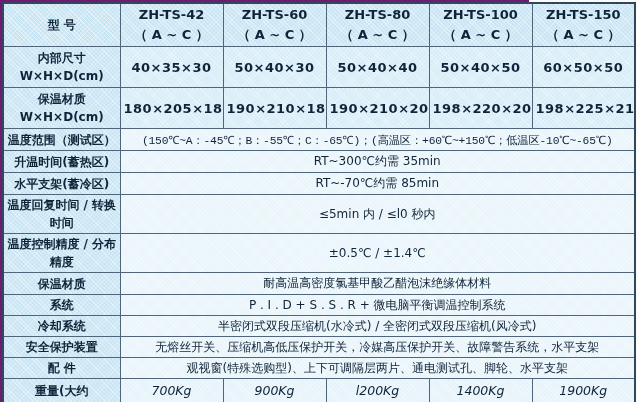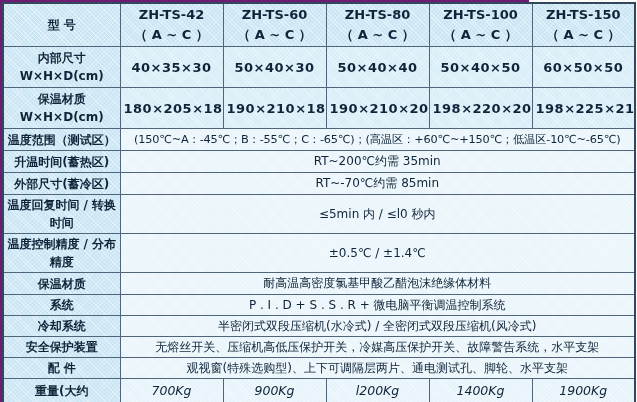--- a/index.html
+++ b/index.html
@@ -12,21 +12,21 @@
   td{border:1px solid #50657a;text-align:center;vertical-align:middle;
      padding:1px 3px;overflow:hidden;
      background-color:#cfe9f6;
      background-image:
        repeating-linear-gradient(45deg, rgba(255,255,255,.45) 0px, rgba(255,255,255,.45) 1px, rgba(255,255,255,0) 1px, rgba(255,255,255,0) 3px),
        repeating-linear-gradient(-45deg, rgba(255,255,255,.25) 0px, rgba(255,255,255,.25) 1px, rgba(255,255,255,0) 1px, rgba(255,255,255,0) 3px);}
   td.lbl{font-weight:bold;font-size:12px;background-color:#c7e4f3;line-height:1.5;}
   td.model{font-weight:bold;font-size:13px;background-color:#c7e4f3;line-height:1.55;}
   td.dim{font-weight:bold;font-size:13px;background-color:#d5ecf7;letter-spacing:.5px;}
   td.sv{font-size:12px;background-color:#e8f4fb;}
-  td.sv-sm{font-size:11.3px;background-color:#e8f4fb;letter-spacing:-0.2px;}
+  td.sv-sm{font-size:11.3px;background-color:#e8f4fb;letter-spacing:-0.2px;font-family:Liberation Mono, monospace;}
   td.wv{font-size:12.5px;background-color:#e4f2fa;font-style:italic;}
   tr.r-lg{height:41px;}
   tr.r-sm{height:22px;}
   tr.r-md{height:35px;padding-left:16px;}
   tr.r-xs{height:19px;padding-left:44px;}
   tr.r-wt{height:24px;}
   .l2{display:block;line-height:1.55;}
 </style>
 </head>
 <body>
@@ -91,25 +91,25 @@
     <td class="dim">198×225×210</td>
   </tr>
 
   <tr class="r-sm">
     <td class="lbl">温度范围（测试区）</td>
     <td class="sv-sm" colspan="5">(150℃~A：-45℃；B：-55℃；C：-65℃)；(高温区：+60℃~+150℃；低温区-10℃~-65℃)</td>
   </tr>
 
   <tr class="r-sm">
     <td class="lbl">升温时间(蓄热区)</td>
-    <td class="sv" colspan="5">RT~200℃约需 35min</td>
+    <td class="sv" colspan="5">RT~300℃约需 35min</td>
   </tr>
 
   <tr class="r-sm">
-    <td class="lbl">外部尺寸(蓄冷区)</td>
+    <td class="lbl">水平支架(蓄冷区)</td>
     <td class="sv" colspan="5">RT~-70℃约需 85min</td>
   </tr>
 
   <tr class="r-md">
     <td class="lbl">温度回复时间 / 转换时间</td>
     <td class="sv" colspan="5">≤5min 内 / ≤l0 秒内</td>
   </tr>
 
   <tr class="r-md">
     <td class="lbl">温度控制精度 / 分布精度</td>

